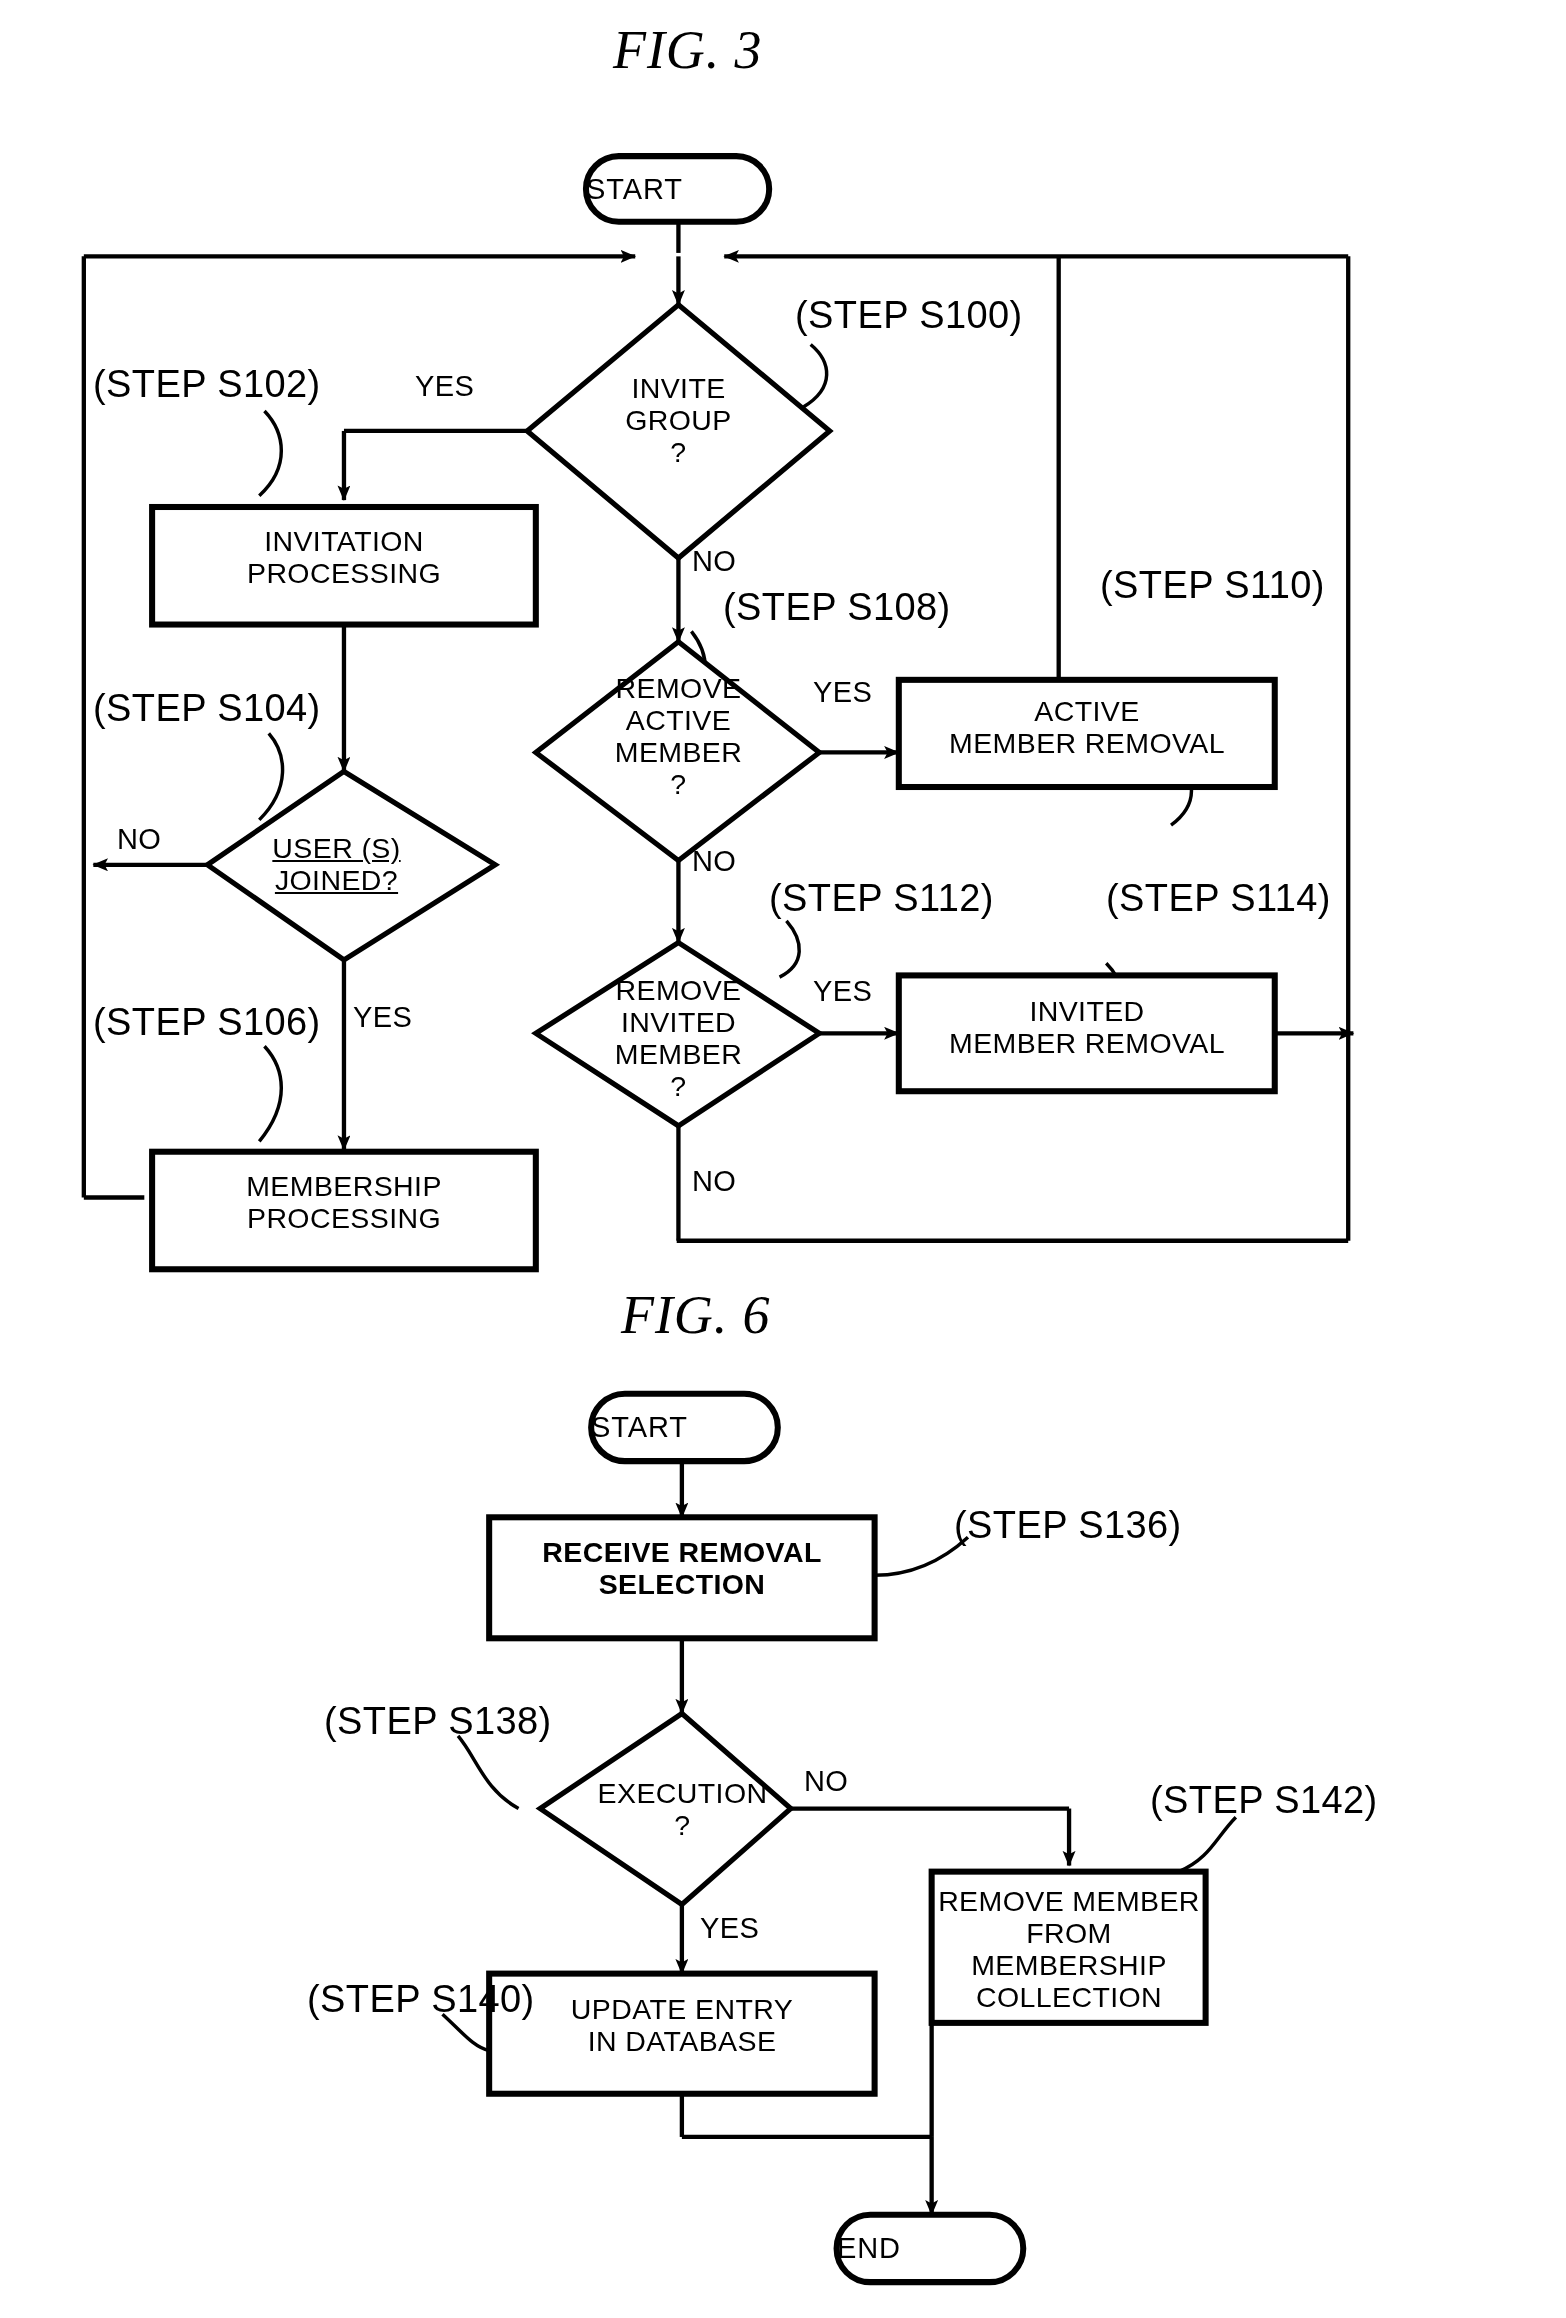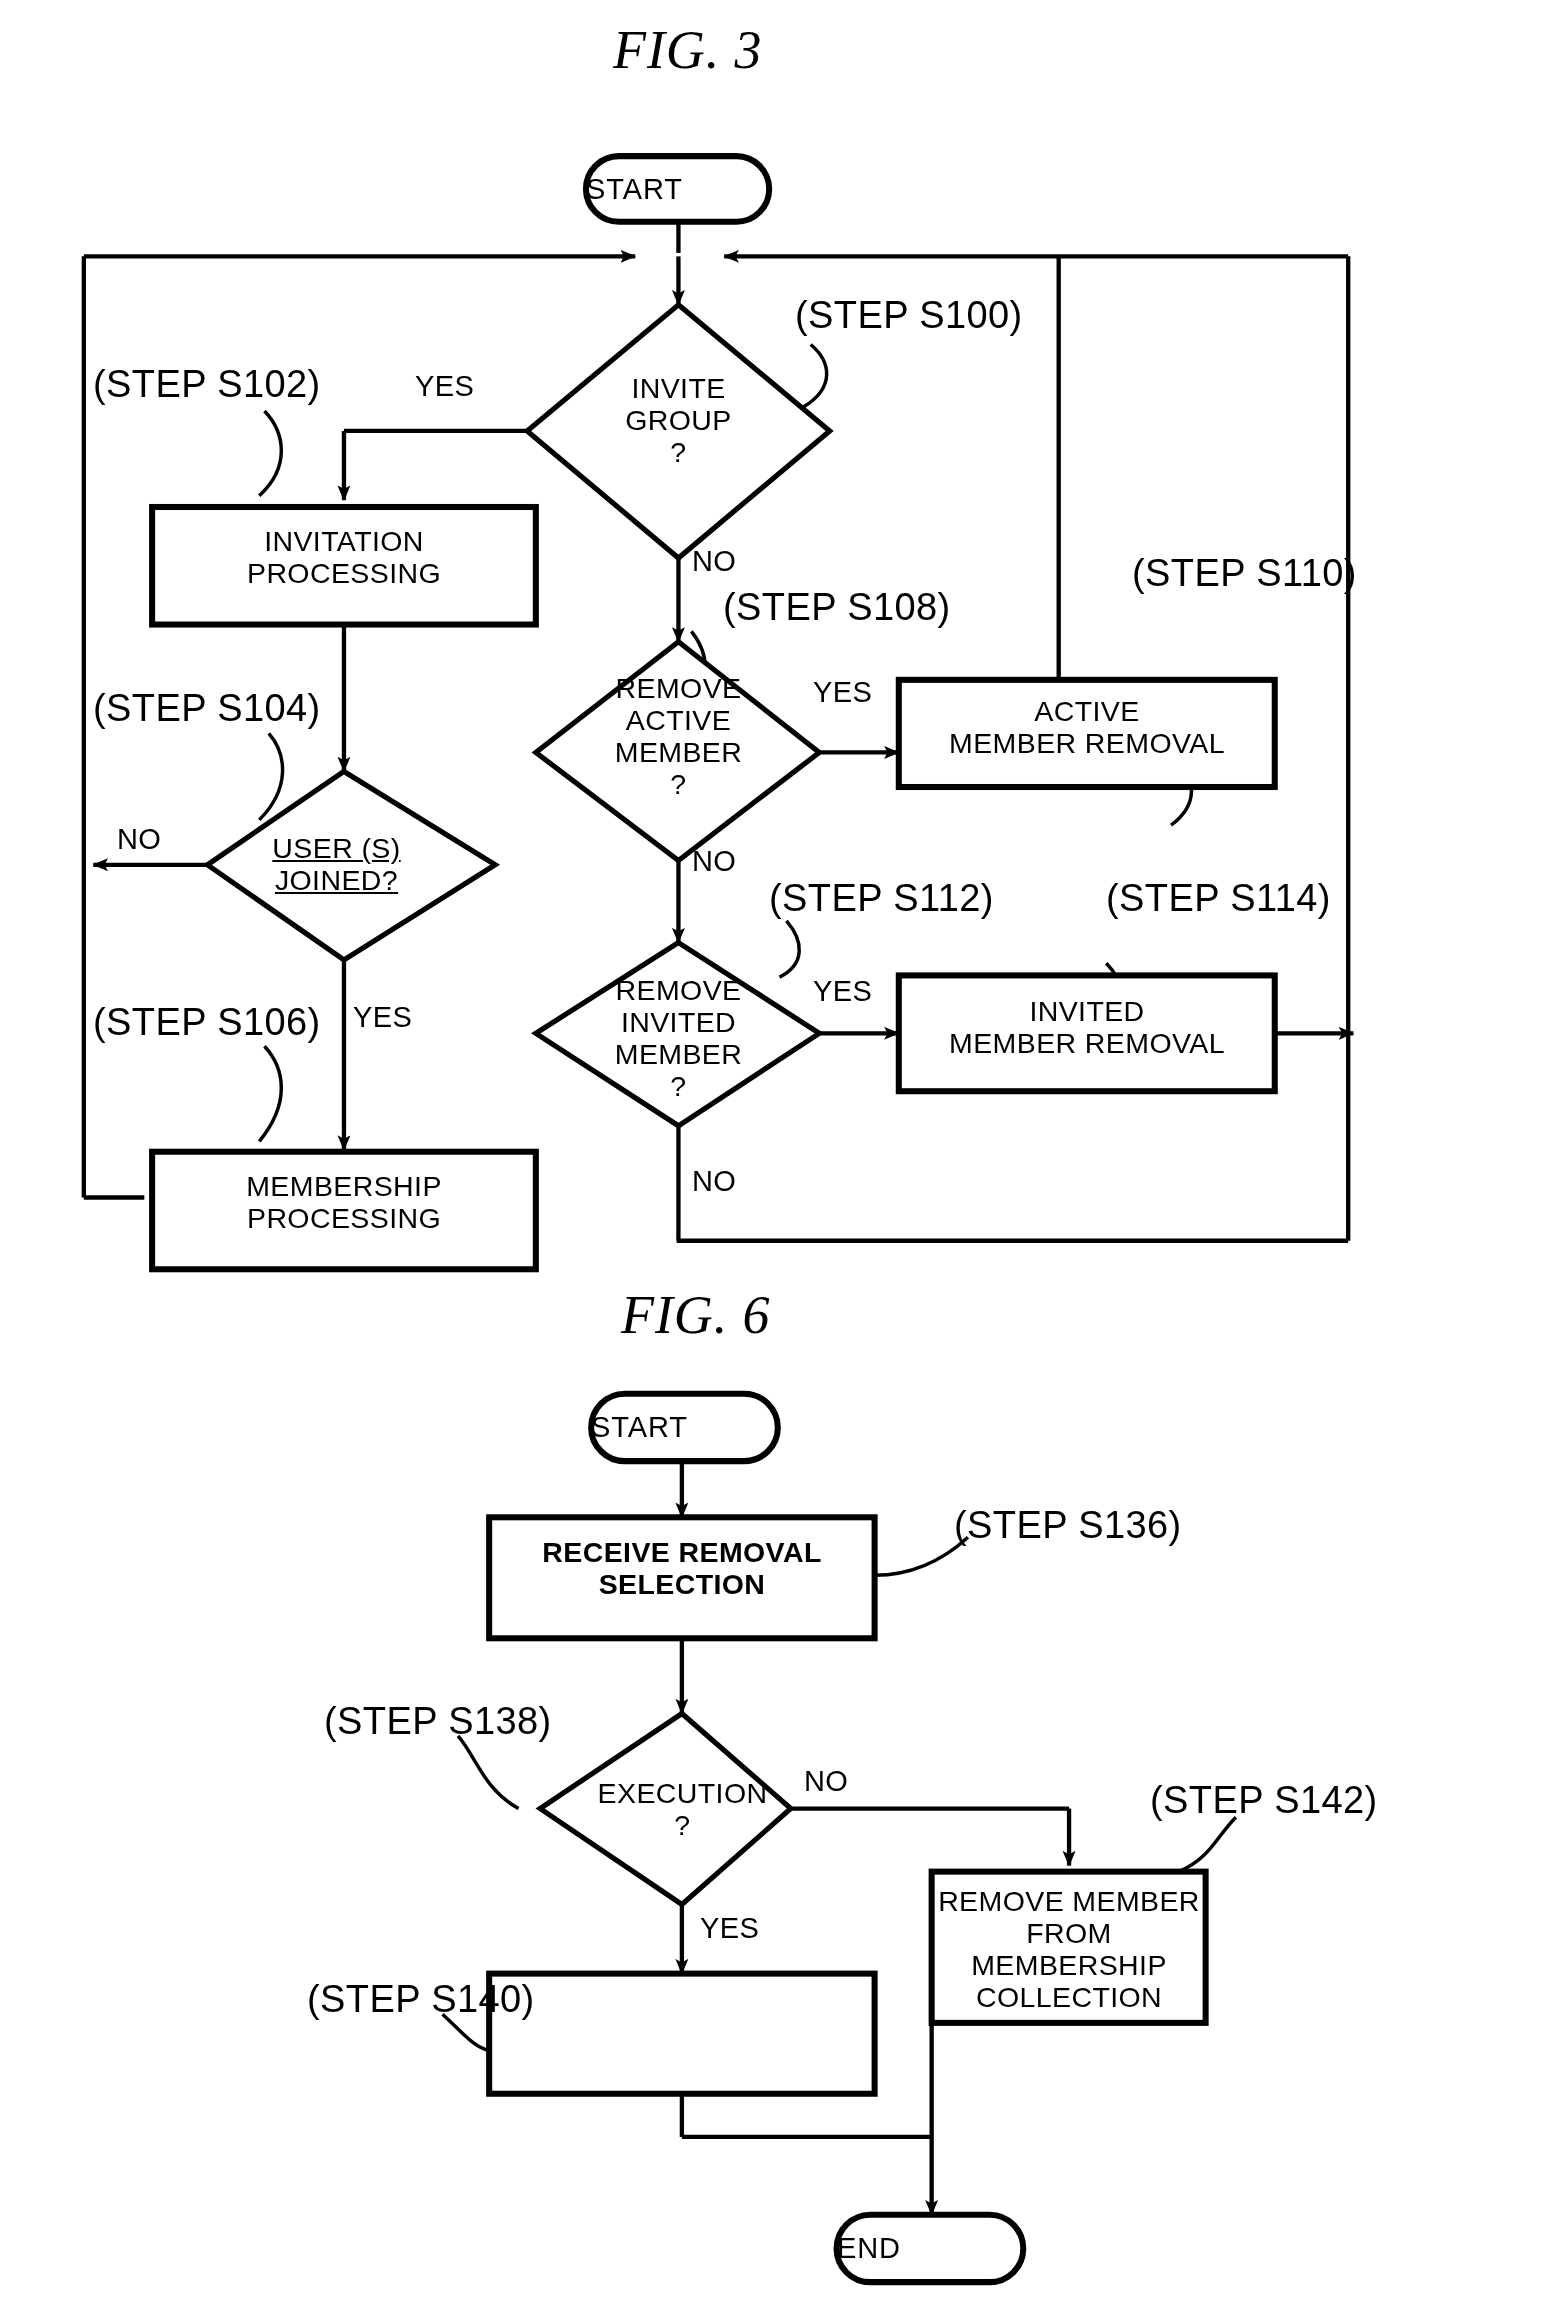--- a/index.html
+++ b/index.html
@@ -118,21 +118,21 @@
 MEMBER
 ?</div>
   <div class="nodetext" style="left:899px;top:996px;width:376px;">INVITED
 MEMBER REMOVAL</div>
 
   <div class="steplbl" style="left:795px;top:294px;">(STEP S100)</div>
   <div class="steplbl" style="left:93px;top:363px;">(STEP S102)</div>
   <div class="steplbl" style="left:93px;top:687px;">(STEP S104)</div>
   <div class="steplbl" style="left:93px;top:1001px;">(STEP S106)</div>
   <div class="steplbl" style="left:723px;top:586px;">(STEP S108)</div>
-  <div class="steplbl" style="left:1100px;top:552px;margin-left:32px;">(STEP S110)</div>
+  <div class="steplbl" style="left:1100px;top:564px;">(STEP S110)</div>
   <div class="steplbl" style="left:769px;top:877px;">(STEP S112)</div>
   <div class="steplbl" style="left:1106px;top:877px;text-align:center;">(STEP S114)</div>
 
   <div class="branchlbl" style="left:415px;top:370px;">YES</div>
   <div class="branchlbl" style="left:692px;top:545px;">NO</div>
   <div class="branchlbl" style="left:117px;top:823px;">NO</div>
   <div class="branchlbl" style="left:353px;top:1001px;">YES</div>
   <div class="branchlbl" style="left:813px;top:676px;">YES</div>
   <div class="branchlbl" style="left:692px;top:845px;">NO</div>
   <div class="branchlbl" style="left:813px;top:975px;">YES</div>
@@ -178,20 +178,22 @@
     <rect x="1078" y="2165" width="317" height="175" fill="#fff" stroke="#000" stroke-width="7"></rect>
   </svg>
 
   <div class="termtext" style="left:591px;top:1411px;width:187px;">START</div>
   <div class="termtext" style="left:837px;top:2232px;width:187px;">END</div>
 
   <div class="nodetext" style="left:489px;top:1537px;width:386px;font-weight:bold;">RECEIVE REMOVAL
 SELECTION</div>
   <div class="nodetext" style="left:553px;top:1778px;width:259px;">EXECUTION
 ?</div>
+  <div class="nodetext" style="left:489px;top:1994px;width:386px;">UPDATE ENTRY
+IN DATABASE</div>
   <div class="nodetext" style="left:932px;top:1886px;width:274px;">REMOVE MEMBER
 FROM MEMBERSHIP
 COLLECTION</div>
 
   <div class="steplbl" style="left:954px;top:1504px;">(STEP S136)</div>
   <div class="steplbl" style="left:324px;top:1700px;">(STEP S138)</div>
   <div class="steplbl" style="left:307px;top:1978px;">(STEP S140)</div>
   <div class="steplbl" style="left:1150px;top:1779px;">(STEP S142)</div>
 
   <div class="branchlbl" style="left:804px;top:1765px;">NO</div>

